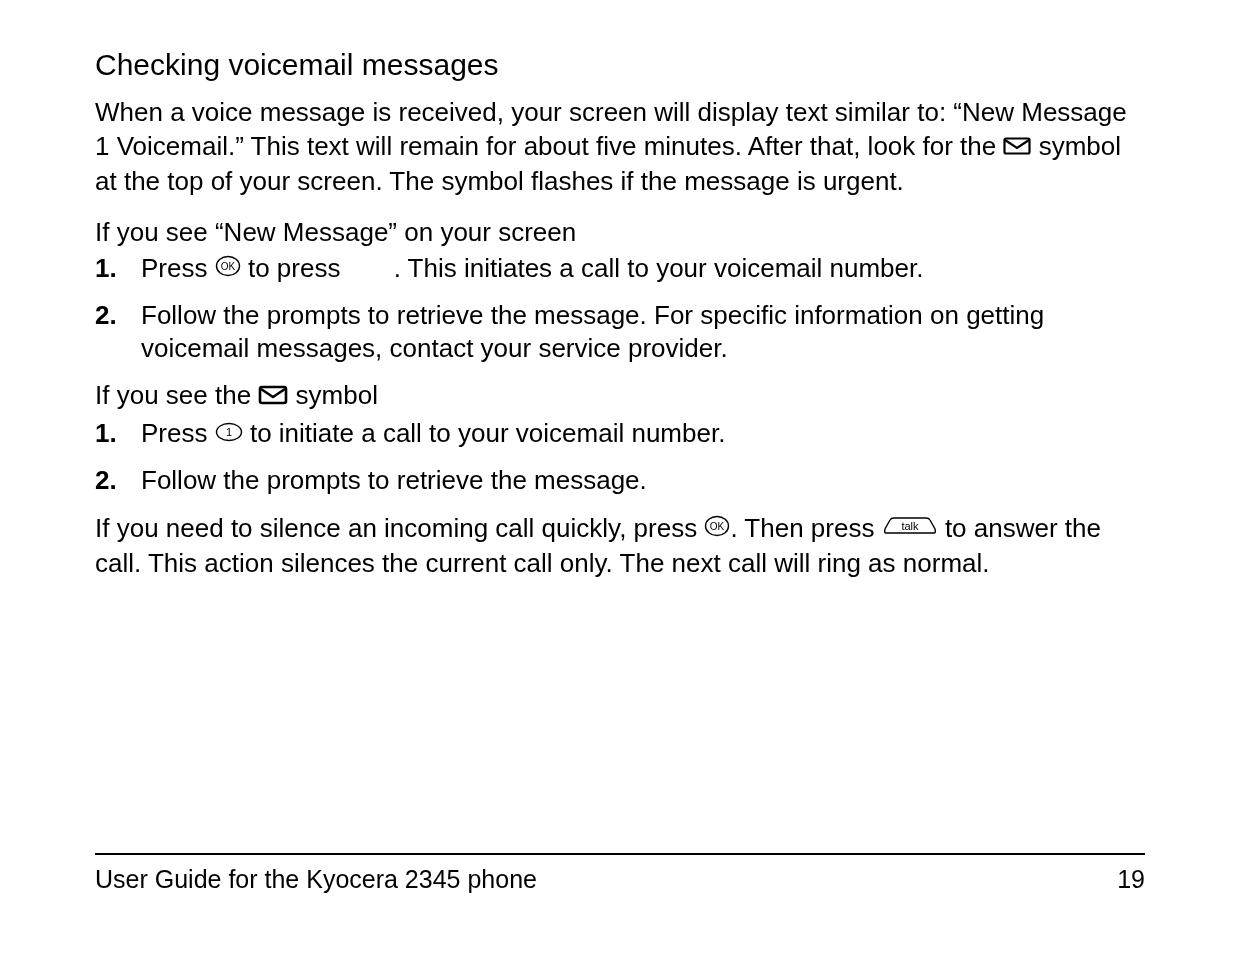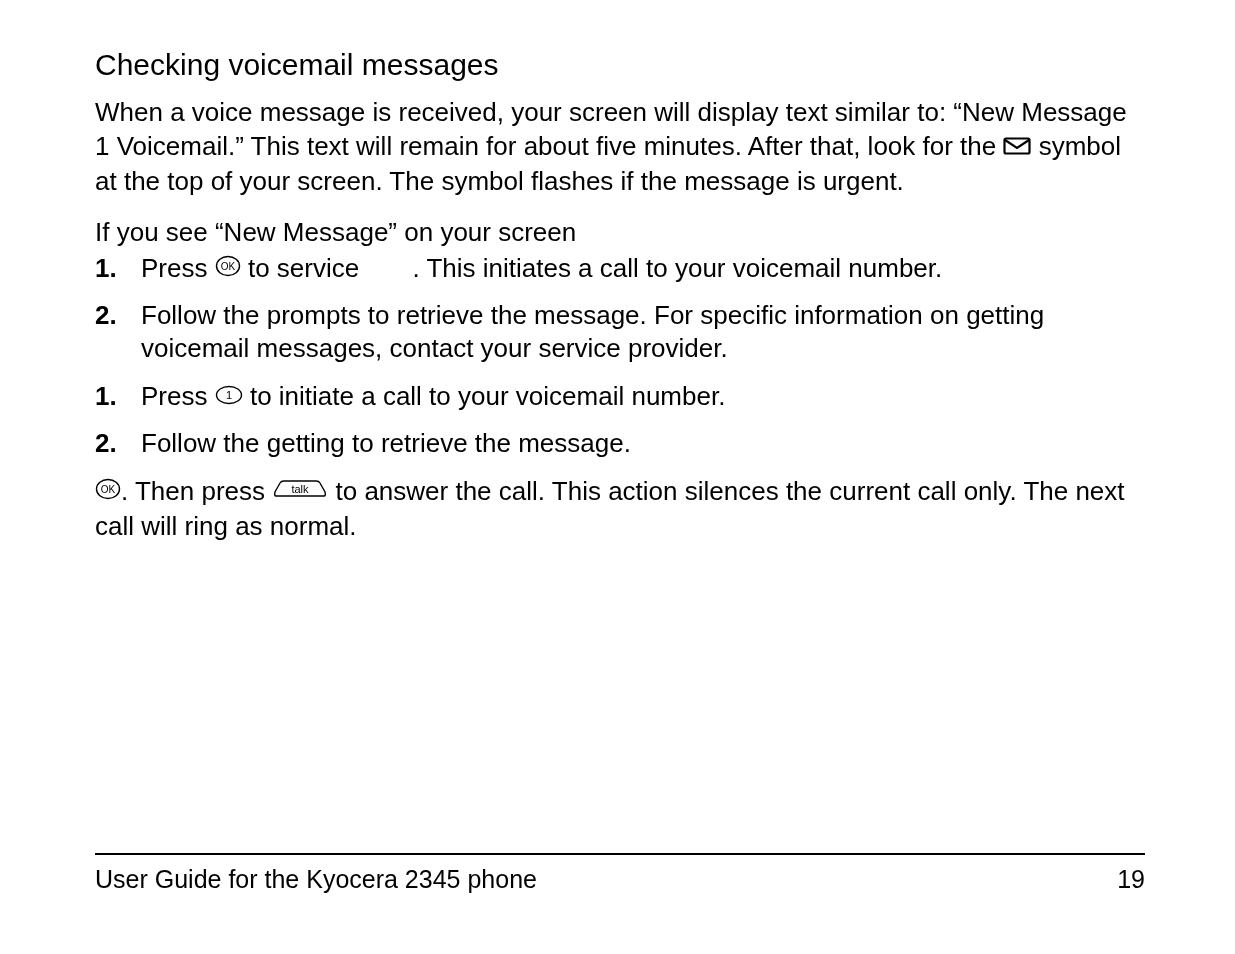--- a/index.html
+++ b/index.html
@@ -82,42 +82,48 @@
           <path d="M2 3 L14 11 L26 3" fill="none" stroke="#000" stroke-width="2.2"></path>
         </svg></span><span> symbol at the top of your screen. The symbol flashes if the message is urgent.</span>
   </p>
 
   <h3>If you see “New Message” on your screen</h3>
   <ol>
     <li>
       <span>Press </span><span class="inline-icon"><svg width="26" height="22" viewBox="0 0 26 22">
             <ellipse cx="13" cy="11" rx="11.5" ry="9.5" fill="none" stroke="#000" stroke-width="1.4"></ellipse>
             <text x="13" y="14.5" text-anchor="middle" font-family="Arial" font-size="10" fill="#000">OK</text>
-          </svg></span><span> to service </span><span class="gap"></span><span>. This initiates a call to your voicemail number.</span>
+          </svg></span><span> to press </span><span class="gap"></span><span>. This initiates a call to your voicemail number.</span>
     </li>
     <li>
       <span>Follow the prompts to retrieve the message. For specific information on getting voicemail messages, contact your service provider.</span>
     </li>
   </ol>
 
+  <h3>
+    <span>If you see the </span><span class="inline-icon"><svg width="30" height="20" viewBox="0 0 30 20">
+          <rect x="2" y="2" width="26" height="16" rx="2" fill="none" stroke="#000" stroke-width="2.6"></rect>
+          <path d="M3 4 L15 12 L27 4" fill="none" stroke="#000" stroke-width="2.6"></path>
+        </svg></span><span> symbol</span>
+  </h3>
   <ol>
     <li>
       <span>Press </span><span class="inline-icon"><svg width="28" height="20" viewBox="0 0 28 20">
             <ellipse cx="14" cy="10" rx="12.5" ry="8.5" fill="none" stroke="#000" stroke-width="1.4"></ellipse>
             <text x="14" y="14" text-anchor="middle" font-family="Arial" font-size="11" fill="#000">1</text>
           </svg></span><span> to initiate a call to your voicemail number.</span>
     </li>
     <li>
-      <span>Follow the getting to retrieve the message.</span>
+      <span>Follow the prompts to retrieve the message.</span>
     </li>
   </ol>
 
 
   <p class="body-text">
-    <span class="inline-icon"><svg width="26" height="22" viewBox="0 0 26 22">
+    <span>If you need to silence an incoming call quickly, press </span><span class="inline-icon"><svg width="26" height="22" viewBox="0 0 26 22">
           <ellipse cx="13" cy="11" rx="11.5" ry="9.5" fill="none" stroke="#000" stroke-width="1.4"></ellipse>
           <text x="13" y="14.5" text-anchor="middle" font-family="Arial" font-size="10" fill="#000">OK</text>
         </svg></span><span>. Then press </span> <span class="inline-icon"><svg width="56" height="22" viewBox="0 0 56 22">
           <path d="M4 18 Q2 18 3 14 L8 5 Q9 3 12 3 L44 3 Q47 3 48 5 L53 14 Q54 18 52 18 Z" fill="none" stroke="#000" stroke-width="1.4"></path>
           <text x="28" y="15" text-anchor="middle" font-family="Arial" font-size="11" fill="#000">talk</text>
         </svg></span><span> to answer the call. This action silences the current call only. The next call will ring as normal.</span>
   </p>
 
 </div>
 

